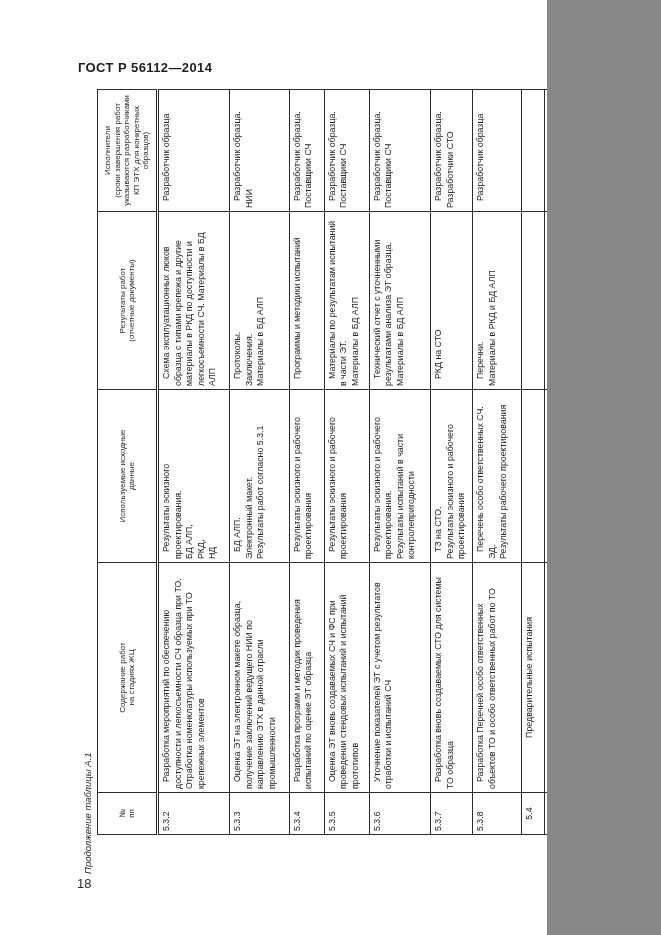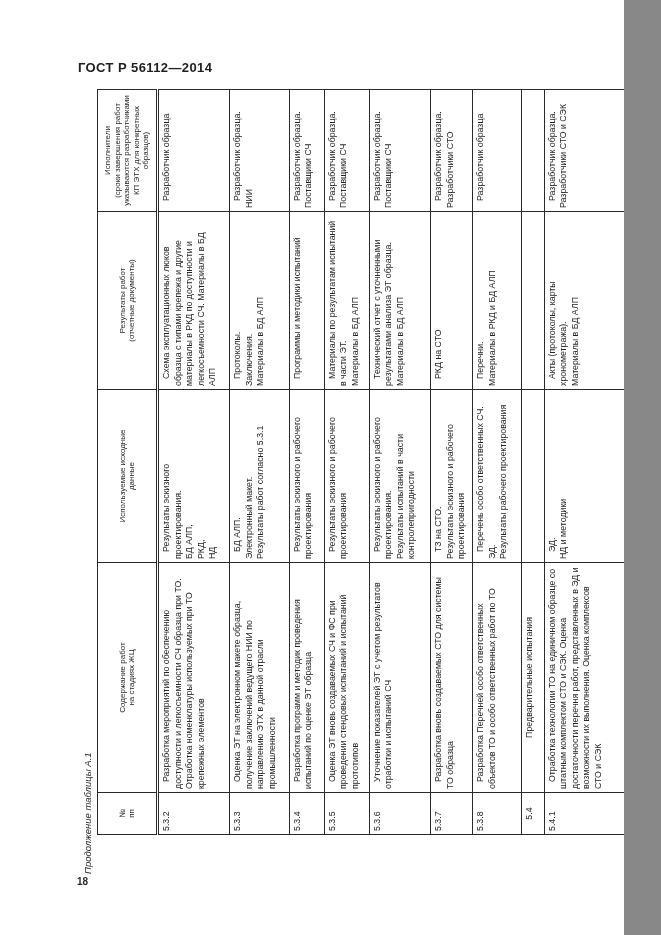--- a/index.html
+++ b/index.html
@@ -1,30 +1,30 @@
 <!DOCTYPE html>
 <html><head>
 <meta charset="utf-8">
 <style>
   html,body{margin:0;padding:0;background:#888;}
   .page{
     position:relative;
-    width:624px;height:935px;
+    width:547px;height:935px;
     background:#ffffff;
     font-family:"Liberation Sans","DejaVu Sans",sans-serif;
     color:#222;
     overflow:hidden;
   }
   .doc-title{
     position:absolute;left:78px;top:60px;
     font-size:13px;font-weight:bold;letter-spacing:.4px;color:#1e1e1e;
   }
   .page-number{
     position:absolute;left:77px;top:876px;
-    font-size:10px;color:#2a2a2a;font-weight:bold;
+    font-size:13px;color:#2a2a2a;
   }
   .caption-rotated{
     position:absolute;left:82px;top:874px;
     transform-origin:0 0;transform:rotate(-90deg);
     font-size:9.5px;font-style:italic;color:#2a2a2a;white-space:nowrap;
   }
   .table-area{
     position:absolute;left:97px;top:90px;width:551px;height:745px;
   }
   table.gost{

